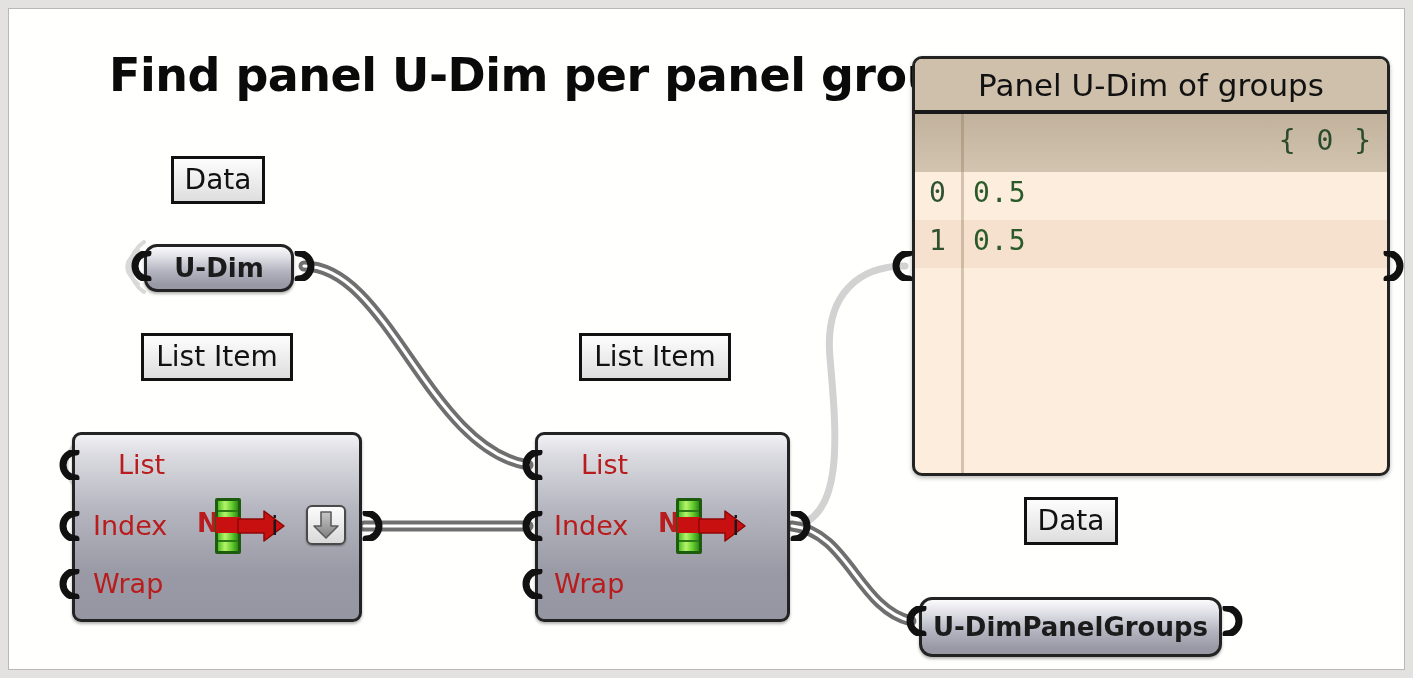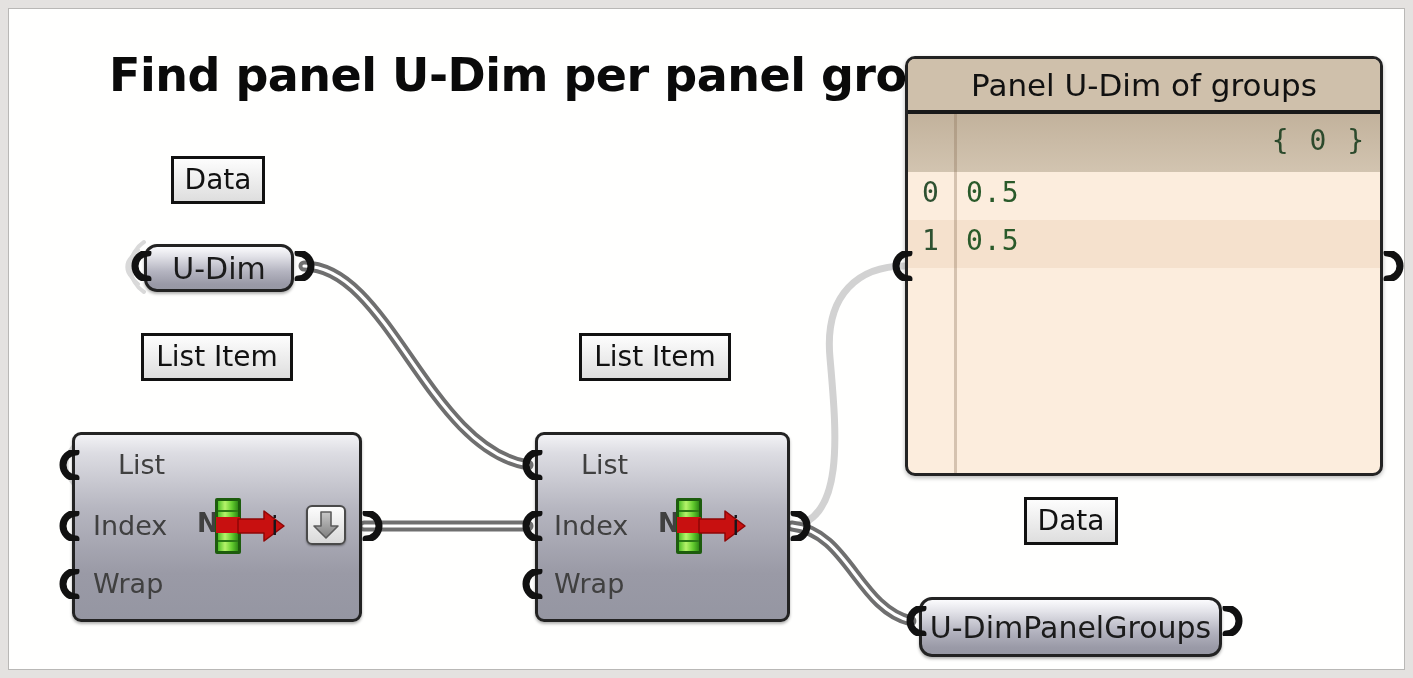--- a/index.html
+++ b/index.html
@@ -22,23 +22,23 @@
   
   .gh-node{position:absolute;box-sizing:border-box;
            border:3px solid #232323;border-radius:9px;
            background:linear-gradient(to bottom,#f2f2f5 0%,#dcdce2 10%,#b6b6c0 40%,#9a9aa6 75%,#9596a2 100%);
            box-shadow:0 2px 3px rgba(0,0,0,0.30);}
   .gh-param{position:absolute;box-sizing:border-box;
             border:3px solid #232323;border-radius:13px;
             background:linear-gradient(to bottom,#fbfbfd 0%,#e2e2e8 22%,#b4b4c0 58%,#9a9aa7 88%,#9798a4 100%);
             box-shadow:0 2px 3px rgba(0,0,0,0.30);
             display:flex;align-items:center;justify-content:center;}
-  .gh-param .plabel{font-size:30px;color:#1b1b1b;white-space:nowrap;}
-
-  .in-label{position:absolute;font-size:27px;color:#404040;white-space:nowrap;}
+  .gh-param .plabel{font-size:26px;color:#1b1b1b;white-space:nowrap;font-weight:bold;}
+
+  .in-label{position:absolute;font-size:27px;color:#b91c1c;white-space:nowrap;}
   .out-label{position:absolute;font-size:27px;color:#17171c;white-space:nowrap;}
 
   
   .grip{position:absolute;width:26px;height:30px;}
   .grip svg{display:block;}
 
   
   .arcs{position:absolute;}
 
   
@@ -55,21 +55,21 @@
            border:3px solid #111;background:linear-gradient(to bottom,#fdfdfd,#dedede);
            display:flex;align-items:center;justify-content:center;
            font-size:28px;color:#111;white-space:nowrap;padding:1px 12px 3px;}
   .callout .tail{position:absolute;left:50%;transform:translateX(-50%);
            bottom:-21px;width:0;height:0;}
 
   
   #panel{position:absolute;box-sizing:border-box;
          border:3px solid #232323;border-radius:10px;
          background:#fceddd;overflow:hidden;
-         box-shadow:0 2px 4px rgba(0,0,0,0.28);}
+         box-shadow:0 2px 4px rgba(0,0,0,0.28);margin-left:7px;}
   #panel-head{height:51px;background:#cfc0ab;
          display:flex;align-items:center;justify-content:center;
          font-size:31px;color:#111;border-bottom:4px solid #191919;}
   #panel-branch{height:58px;position:relative;
          background:linear-gradient(to bottom,#c2b29c,#d2c4b0);}
   #panel-branch .bk{position:absolute;right:14px;top:10px;
          font-size:28px;color:#2c4a2c;font-family:"DejaVu Sans Mono","Liberation Mono",monospace;
          letter-spacing:2px;}
   .p-row{height:48px;position:relative;}
   .p-row .idx{position:absolute;left:14px;top:4px;width:36px;text-align:left;

